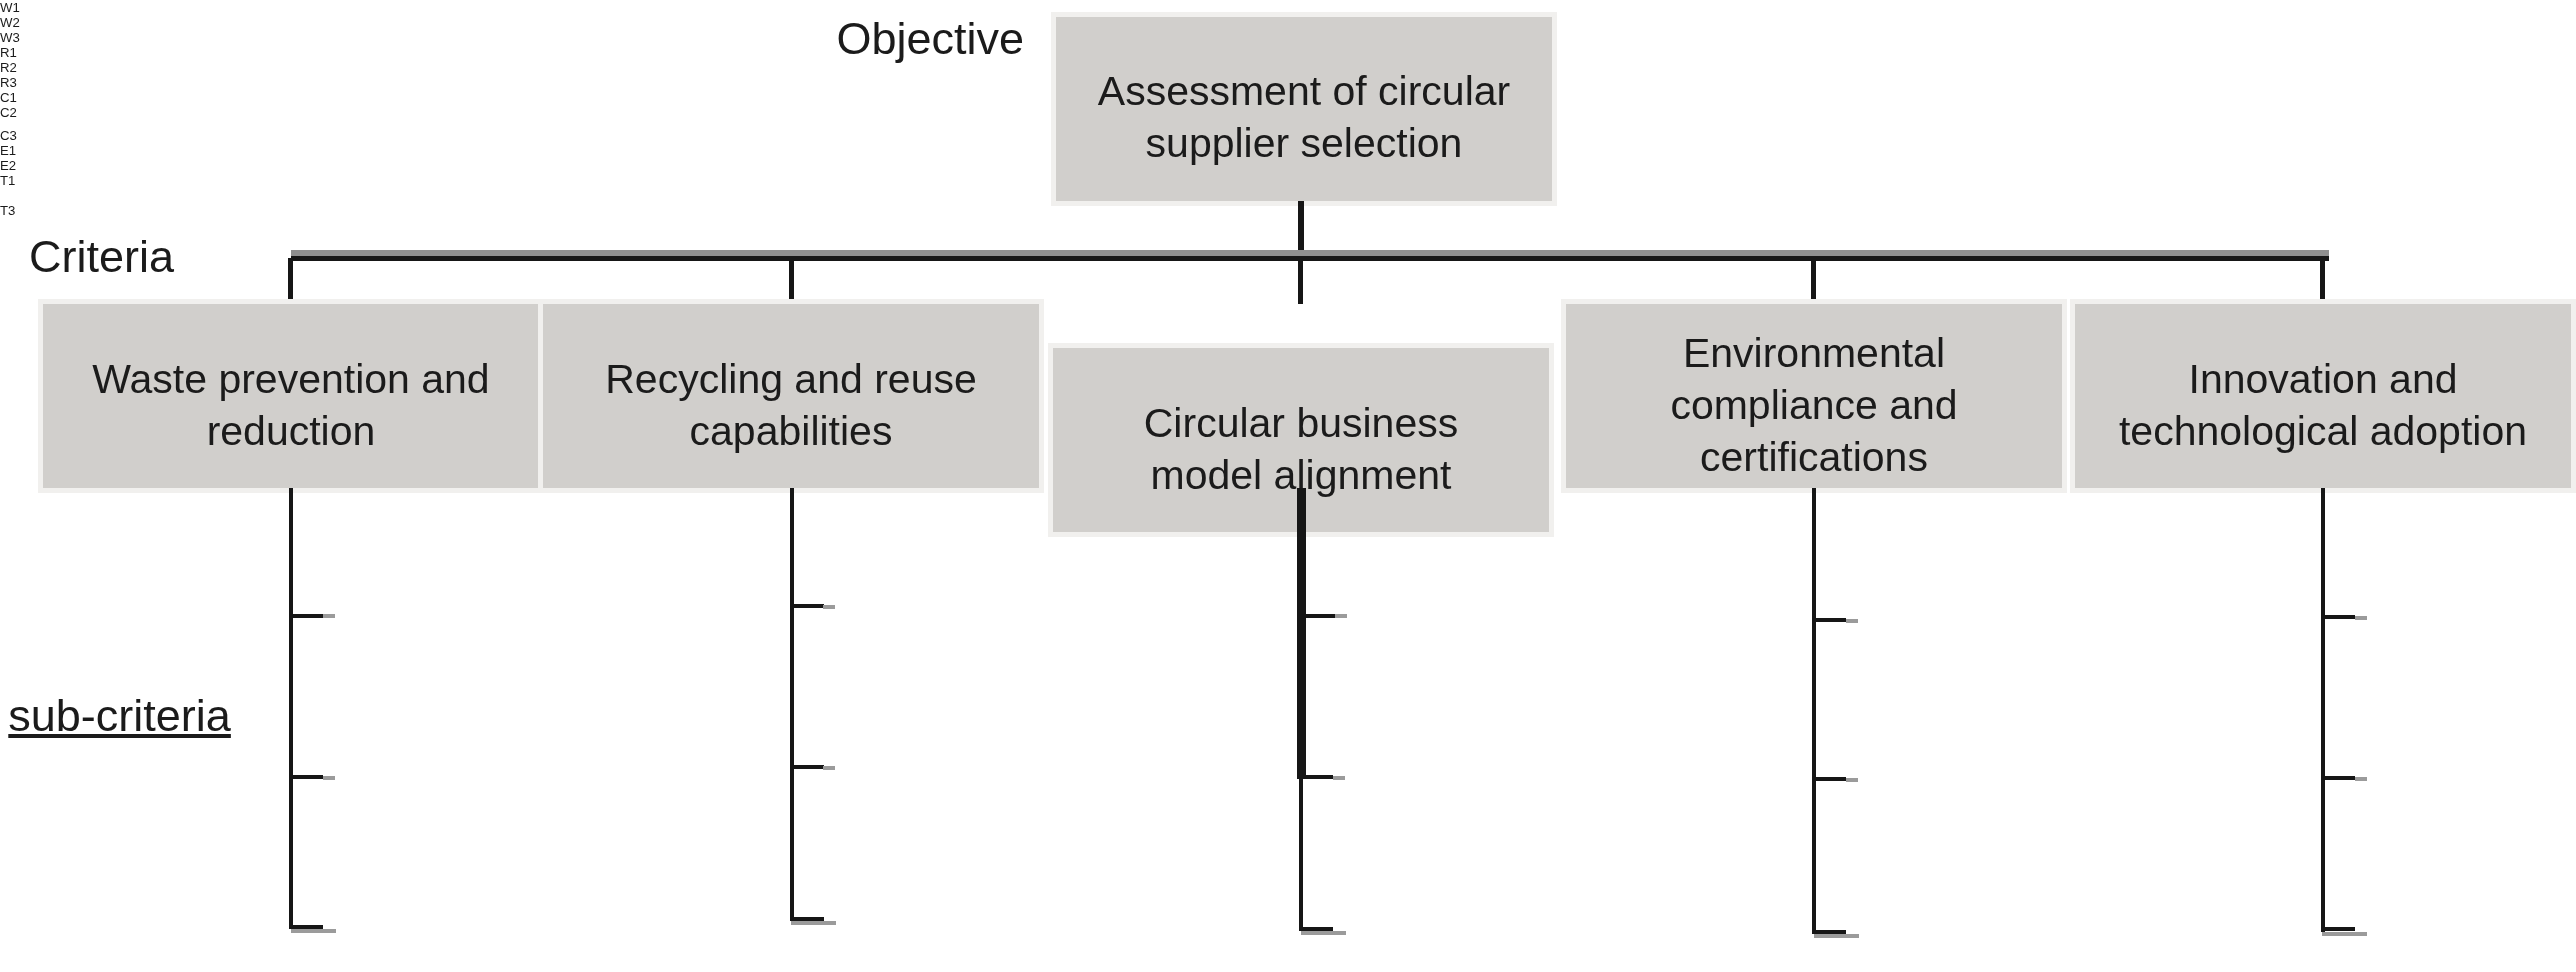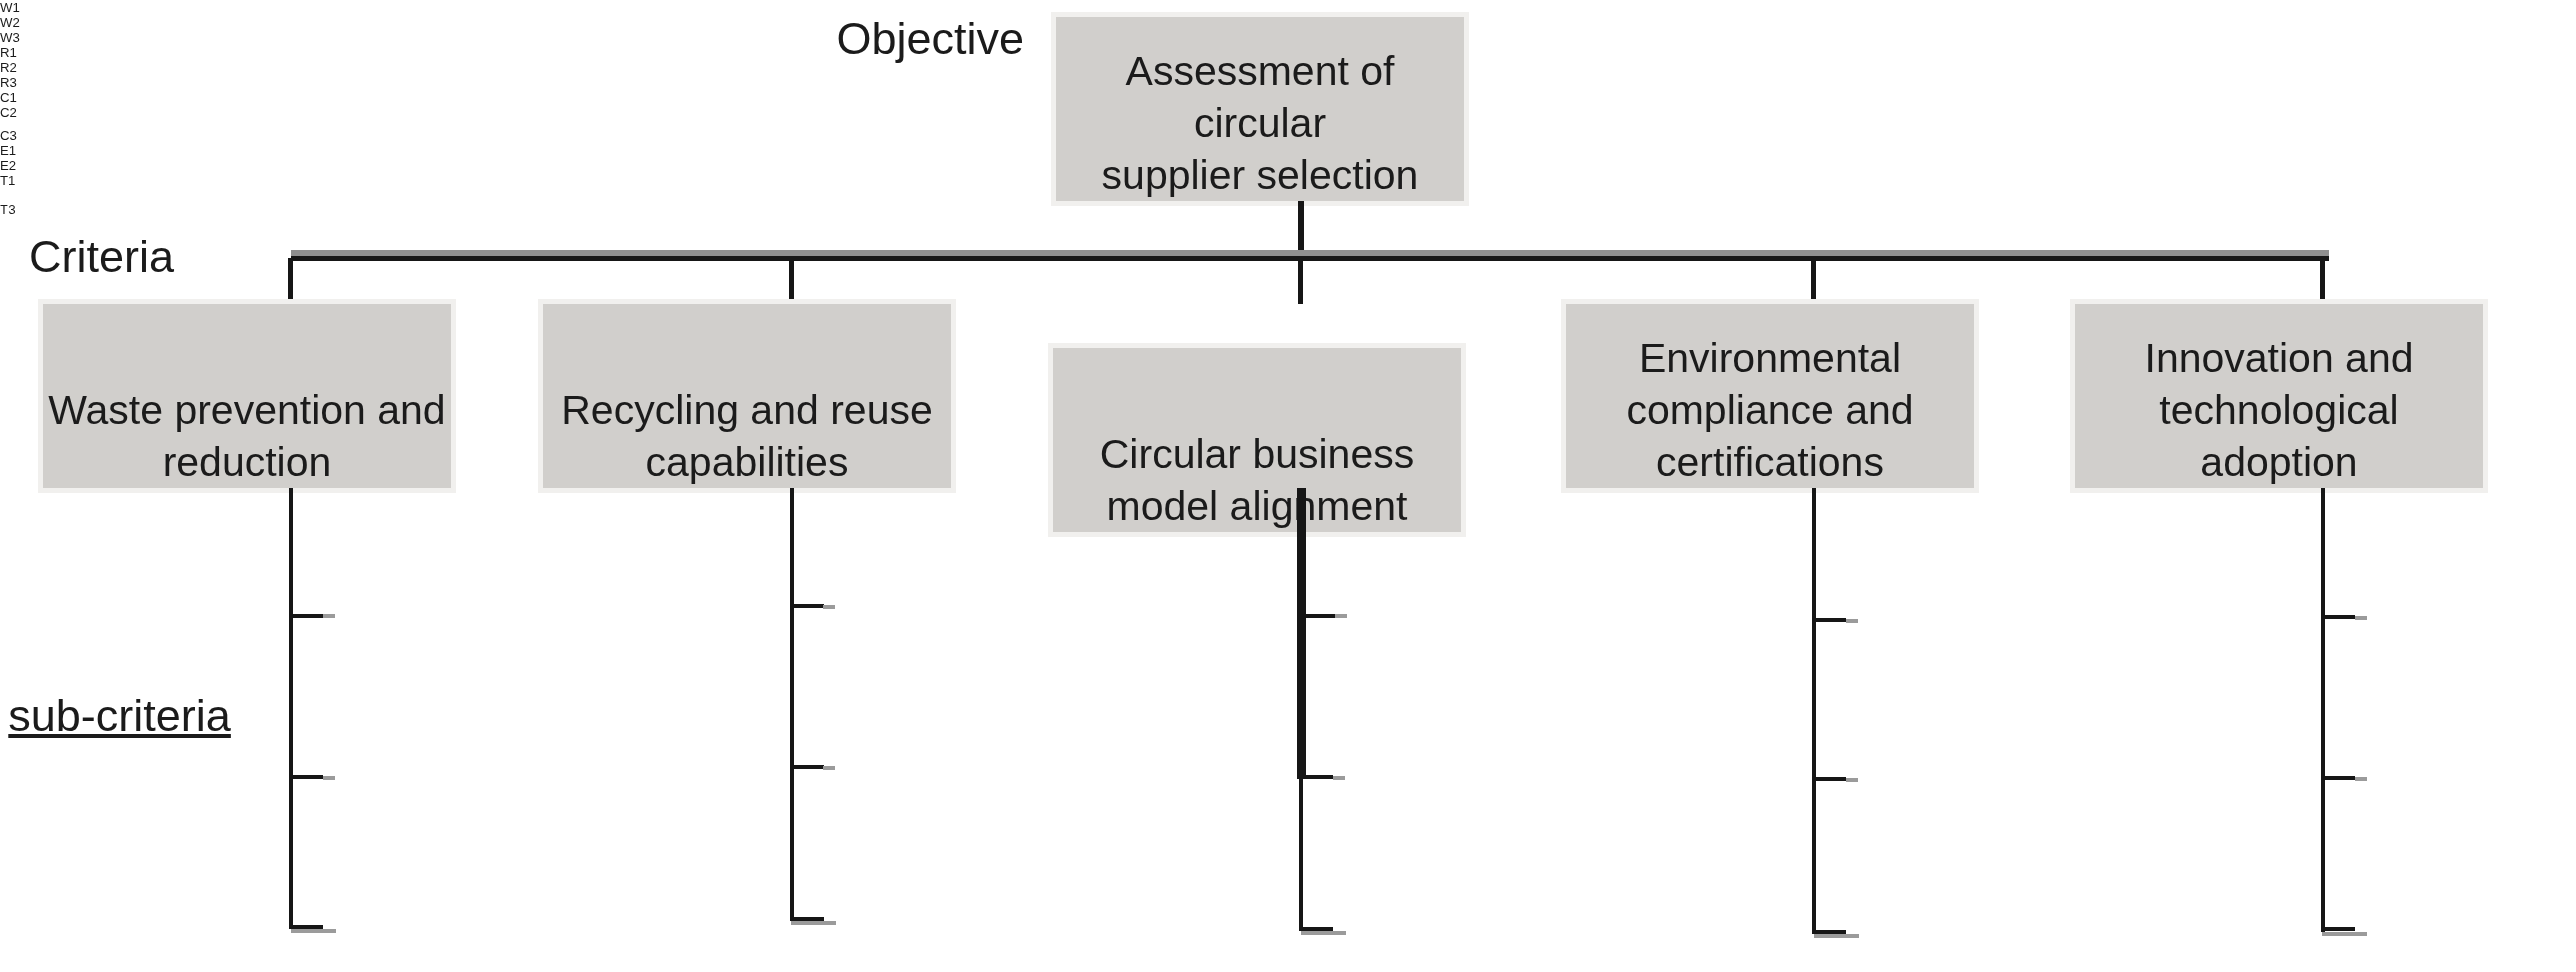--- a/index.html
+++ b/index.html
@@ -12,23 +12,23 @@
   html,body{margin:0;padding:0;background:#ffffff;}
   body{width:2576px;height:972px;font-family:"Liberation Sans", sans-serif;color:var(--text);}
   .canvas{position:relative;width:2576px;height:972px;background:#ffffff;overflow:hidden;}
 
   .level-label{
     position:absolute;font-size:45px;line-height:41px;color:var(--text);
     white-space:nowrap;
   }
 
   .box{
-    position:absolute;width:408px;height:184px;background:var(--box-fill);
+    position:absolute;width:496px;height:184px;background:var(--box-fill);
     box-shadow:0 0 0 5px var(--box-halo);
-    display:flex;align-items:flex-end;justify-content:center;
+    display:flex;align-items:center;justify-content:center;
     box-sizing:border-box;padding-top:17.3px;
   }
   .box .box-text{
     font-size:41px;line-height:52px;text-align:center;white-space:pre-line;color:var(--text);
   }
 
   .hline{
     position:absolute;height:10.7px;
     background:linear-gradient(to bottom, var(--line-shadow) 0 55%, var(--line) 55% 100%);
   }
@@ -132,16 +132,16 @@
   </div>
   <div class="colline" style="left:2321px;top:488px;width:4.1px;height:444px;"></div>
   <div class="tick" style="left:2325px;top:615px;width:30px;"></div>
   <div class="tick-shadow" style="left:2355px;top:616px;width:12.4px;"></div>
   <div class="tick" style="left:2325px;top:776px;width:30px;"></div>
   <div class="tick-shadow" style="left:2355px;top:777px;width:12.4px;"></div>
   <div class="tick" style="left:2325px;top:927px;width:30px;"></div>
   <div class="tick-shadow" style="left:2322px;top:932px;width:45px;"></div>
   <div class="sublabel" style="left:2395px;top:600px;">T1</div>
   <div class="sublabel" style="left:2395px;top:759px;text-align:center;">T2</div>
-  <div class="sublabel" style="left:2395px;top:914px;font-family:Liberation Mono, monospace;">T3</div>
+  <div class="sublabel" style="left:2395px;top:914px;">T3</div>
 
 </div>
 
 
 </body></html>

